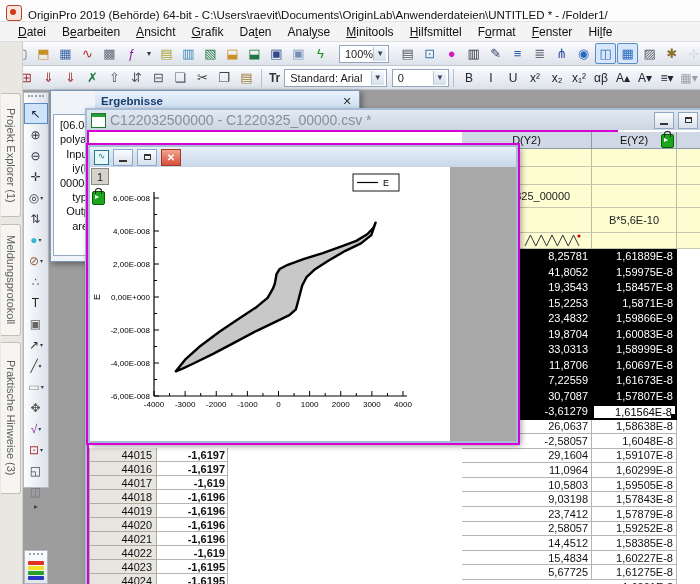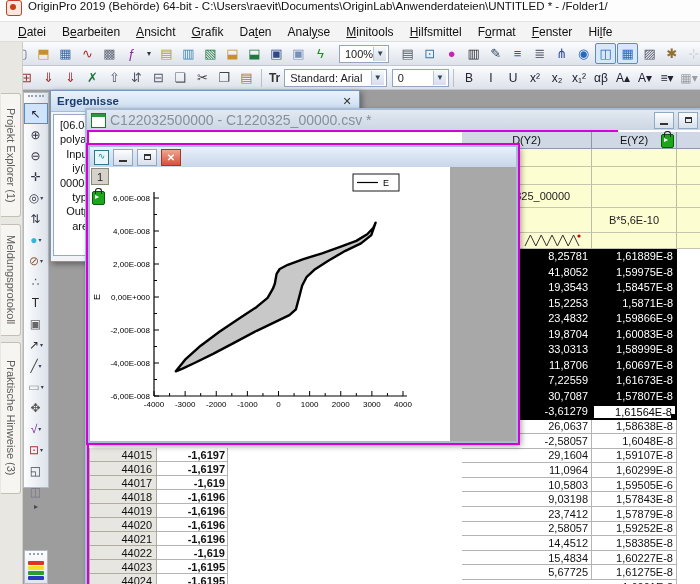--- a/index.html
+++ b/index.html
@@ -1,20 +1,20 @@
 <!DOCTYPE html>
 <html><head>
 <meta charset="utf-8">
 <style>
   html,body{margin:0;padding:0;background:#555;}
   #root{position:relative;width:700px;height:584px;overflow:hidden;background:#9d9d9d;
         font-family:"Liberation Sans",sans-serif;-webkit-font-smoothing:antialiased;}
   
   #titlebar{position:absolute;left:0;top:0;width:700px;height:22px;background:#fdfdfd;
-            border-bottom:1px solid #e3e3e3;display:flex;align-items:flex-start;gap:6px;padding-left:6px;box-sizing:border-box;}
+            border-bottom:1px solid #e3e3e3;display:flex;align-items:flex-end;gap:6px;padding-left:6px;box-sizing:border-box;}
   #app-icon{width:14px;height:14px;border-radius:3px;background:#f6e8e0;border:1px solid #c04020;position:relative;flex:0 0 auto;}
   #app-icon::after{content:'';position:absolute;left:3px;top:3px;width:6px;height:6px;border-radius:50%;background:#d03818;}
   #title-text{font-size:11.5px;color:#111;white-space:nowrap;}
   #menubar{position:absolute;left:0;top:22px;width:700px;height:20px;background:#f4f4f4;
            border-bottom:1px solid #ddd;display:flex;align-items:center;padding-left:10px;box-sizing:border-box;}
   .menu-item{font-size:12px;color:#111;padding:2px 8px;cursor:default;}
   .menu-item u{text-decoration:underline;}
   .toolbar{position:absolute;left:0;width:700px;box-sizing:border-box;display:flex;align-items:center;
            background:linear-gradient(#fbfcfe,#dde2ea);border-bottom:1px solid #c2c7cf;}
   #toolbar1{top:42px;height:24px;padding-left:2px;gap:1px;}
@@ -92,21 +92,21 @@
   #graph-win{left:38px;top:55px;width:430px;height:298px;box-shadow:0 0 0 2px #d400d4,3px 3px 6px rgba(0,0,0,.4);}
   #graph-client{position:relative;width:426px;height:274px;background:#a8a8a8;overflow:hidden;}
   #graph-page{position:absolute;left:0;top:0;width:360px;height:274px;background:#fff;}
   #layer-tab{position:absolute;left:1px;top:1px;width:16px;height:15px;background:#d6d2ca;border:1px solid #8a8a7a;
              font-size:11px;color:#222;display:flex;align-items:center;justify-content:center;}
   #graph-lock{position:absolute;left:2px;top:24px;}
   #chart-svg{position:absolute;left:0;top:0;}
   
   #res-win{left:180px;top:328px;width:308px;height:170px;border:1px solid #7a96b8;background:#f0f4f8;box-shadow:2px 2px 6px rgba(0,0,0,.4);}
   #res-tbar{height:20px;background:linear-gradient(#eaf2fb,#c9dbef);display:flex;align-items:center;
-            padding:0 4px 0 6px;border-bottom:1px solid #a8bdd4;}
+            padding:0 4px 0 6px;border-bottom:1px solid #a8bdd4;margin-left:44px;}
   #res-tbar .rtitle{font-size:11.5px;font-weight:bold;color:#1a3c6e;flex:1;}
   #res-close{font-size:11px;color:#333;width:16px;text-align:center;}
   #res-body{background:#fff;border:1px solid #95a9c0;margin:2px;height:142px;box-sizing:border-box;
             padding:3px 6px;font-size:11px;line-height:14.4px;color:#111;white-space:pre-wrap;overflow:hidden;}
 </style>
 </head>
 <body>
 
 <div id="root">
 
@@ -392,21 +392,21 @@
               <div class="drow sel cellE">1,60697E-8</div>
               <div class="drow sel cellE">1,61673E-8</div>
               <div class="drow sel cellE">1,57807E-8</div>
               <div class="drow sel cellE active">1,61564E-8</div>
             </div>
           <div>
               <div class="drow white">1,58638E-8</div>
               <div class="drow white">1,6048E-8</div>
               <div class="drow white">1,59107E-8</div>
               <div class="drow white">1,60299E-8</div>
-              <div class="drow white">1,59505E-6</div>
+              <div class="drow white">1,59505E-8</div>
               <div class="drow white">1,57843E-8</div>
               <div class="drow white">1,57879E-8</div>
               <div class="drow white">1,59252E-8</div>
               <div class="drow white">1,58385E-8</div>
               <div class="drow white">1,60227E-8</div>
               <div class="drow white">1,61275E-8</div>
               <div class="drow white">1,6001E-8</div>
             </div>
         </div>
 

